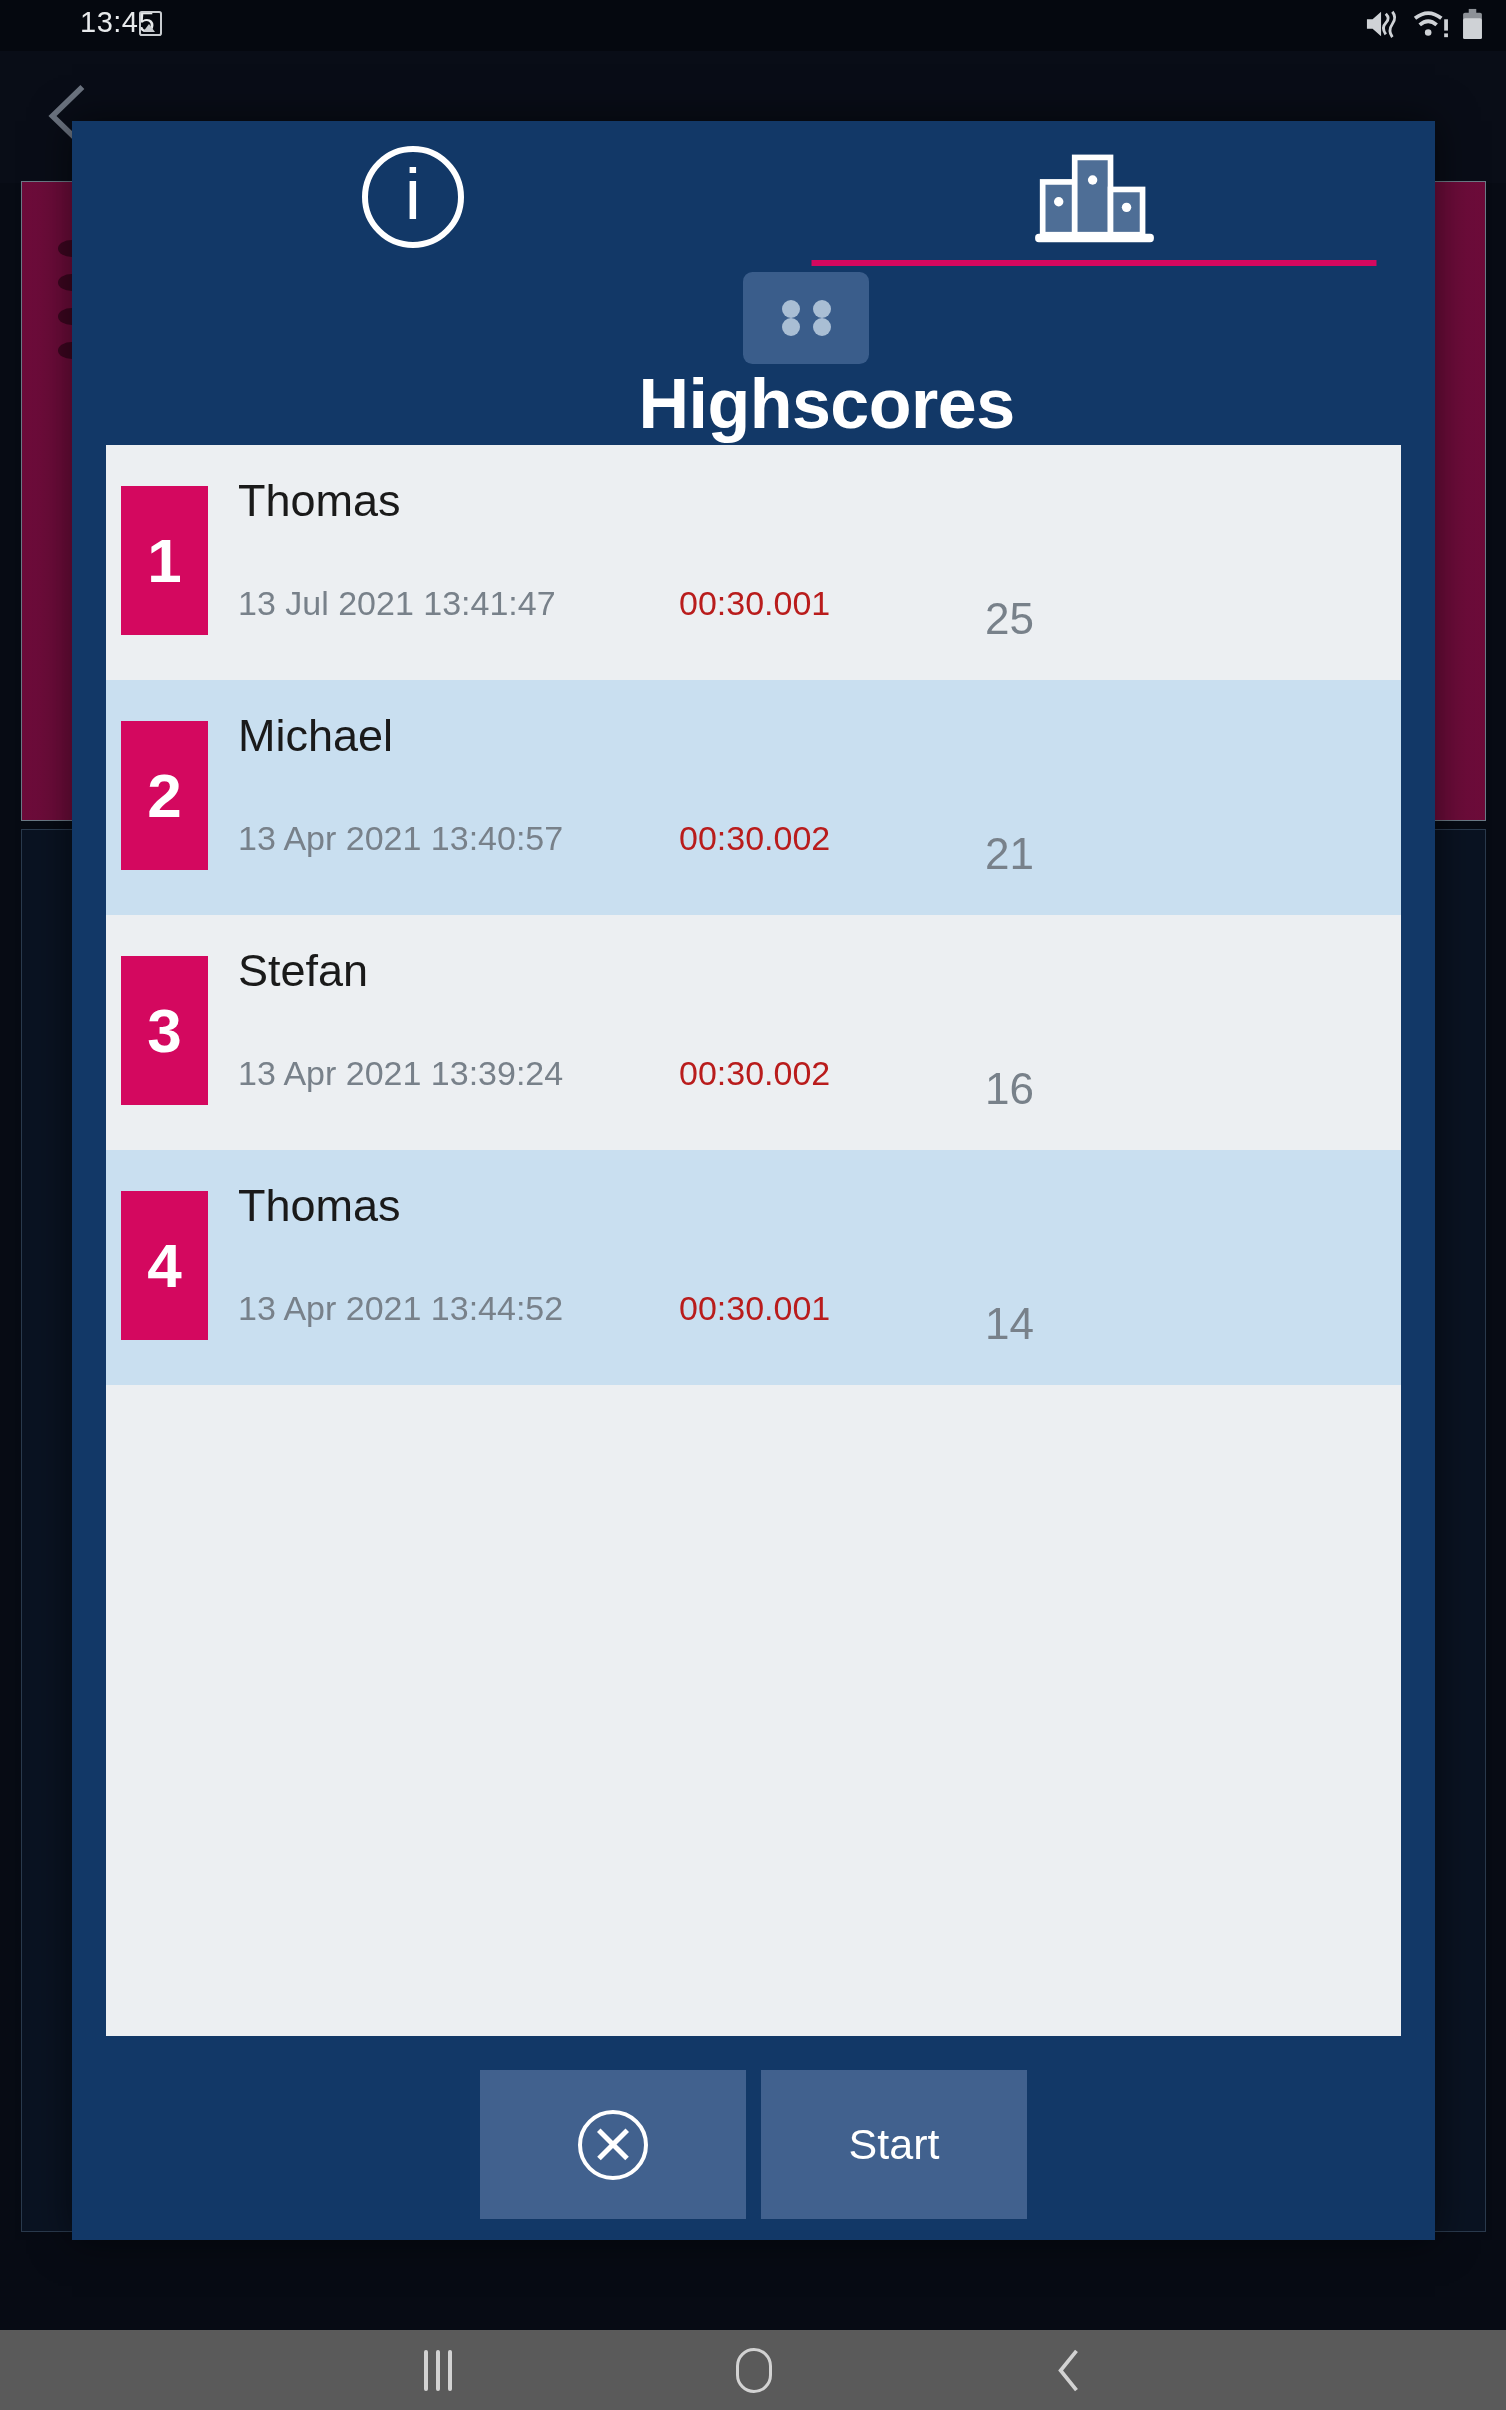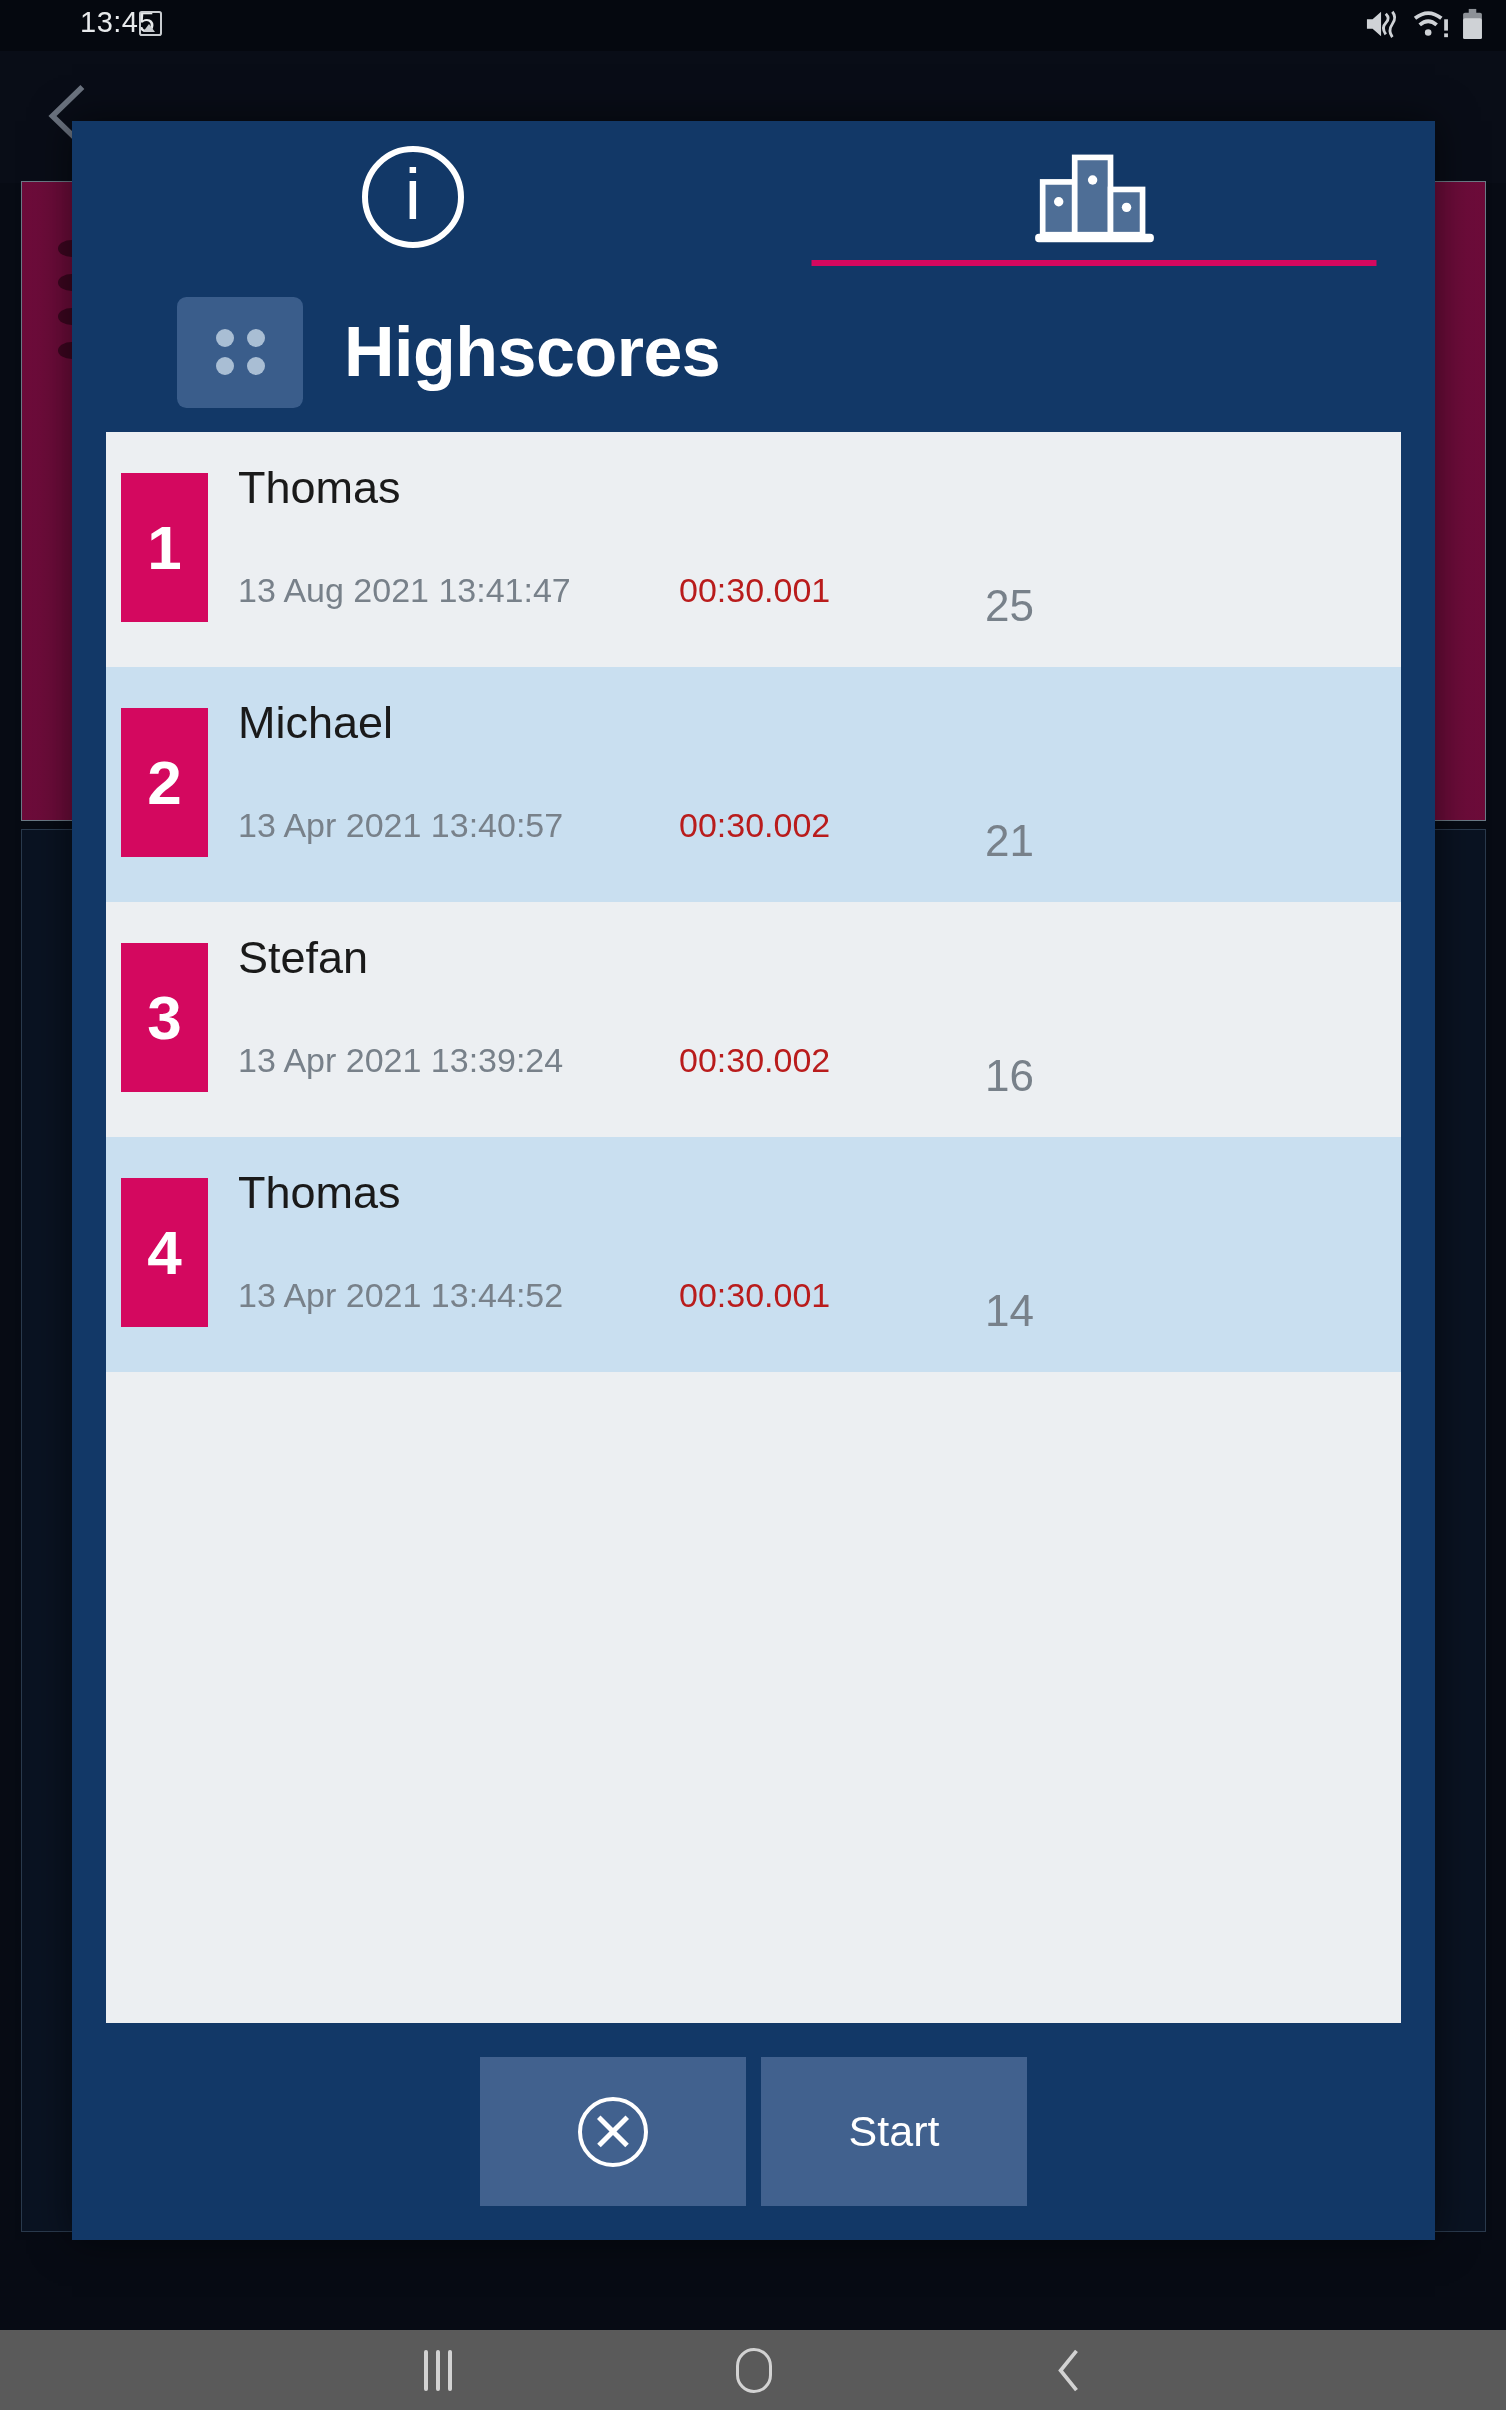--- a/index.html
+++ b/index.html
@@ -161,22 +161,23 @@
     font-size: 73px;
     font-weight: 400;
     line-height: 1;
     padding-bottom: 5.6px;
   }
 
   
   .title-row {
     display: flex;
     align-items: center;
-    padding: 0 0 0 105px;
+    padding: 0 0 13px 105px;
     height: 160px;
+    flex-direction: column;
   }
   .grid-btn {
     width: 126px; height: 111px;
     background: #3a5d8b;
     border-radius: 9.4px;
     display: grid;
     grid-template-columns: 1fr 1fr;
     grid-template-rows: 1fr 1fr;
     place-items: center;
     padding: 28px 32px;
@@ -405,21 +406,21 @@
           <i></i>
       </div>
       <div class="dialog-title">Highscores</div>
     </div>
 
     <div class="list">
 
       <div class="row plain">
         <div class="rank">1</div>
         <div class="row-name">Thomas</div>
-        <div class="row-date">13 Aug 2021 13:41:47</div>
+        <div class="row-date">13 Jul 2021 13:41:47</div>
         <div class="row-time">00:30.001</div>
         <div class="row-score">25</div>
       </div>
 
       <div class="row alt">
         <div class="rank">2</div>
         <div class="row-name">Michael</div>
         <div class="row-date">13 Apr 2021 13:40:57</div>
         <div class="row-time">00:30.002</div>
         <div class="row-score">21</div>

